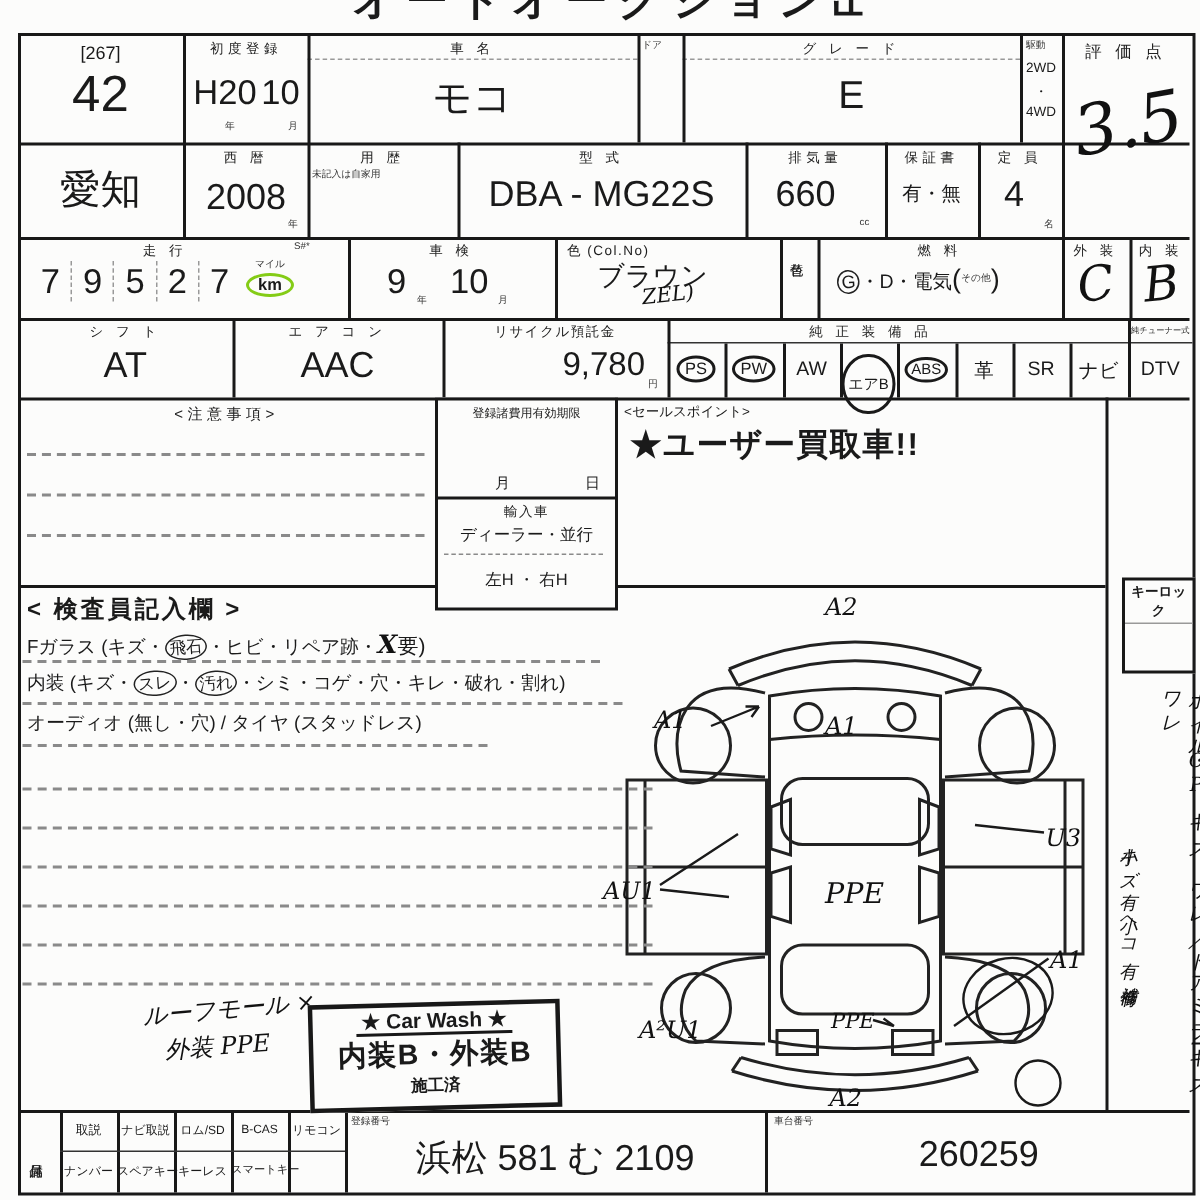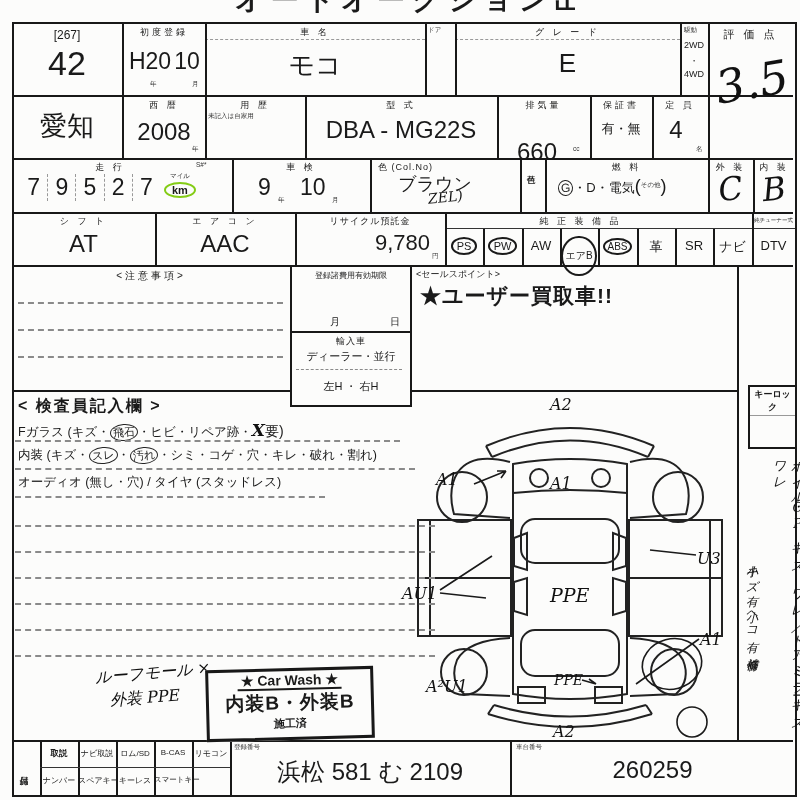--- a/index.html
+++ b/index.html
@@ -101,21 +101,21 @@
 
   <div class="abs val" style="left:12px;top:108px;width:110px;font-size:27px;">愛知</div>
   <div class="abs lbl" style="left:124px;top:99px;width:80px;">西  暦</div>
   <div class="abs val" style="left:124px;top:118px;width:80px;font-size:24px;">2008</div>
   <div class="abs lbl6" style="left:192px;top:145px;">年</div>
   <div class="abs lbl" style="left:205px;top:99px;width:100px;">用  歴</div>
   <div class="abs lbl6" style="left:208px;top:112px;">未記入は自家用</div>
   <div class="abs lbl" style="left:305px;top:99px;width:192px;">型  式</div>
   <div class="abs val" style="left:305px;top:116px;width:192px;font-size:24px;">DBA - MG22S</div>
   <div class="abs lbl" style="left:497px;top:99px;width:93px;">排気量</div>
-  <div class="abs val" style="left:497px;top:116px;width:80px;font-size:24px;margin-top:22px;">660</div>
+  <div class="abs val" style="left:497px;top:116px;width:80px;font-size:24px;">660</div>
   <div class="abs lbl6" style="left:573px;top:145px;">cc</div>
   <div class="abs lbl" style="left:590px;top:99px;width:62px;">保証書</div>
   <div class="abs val" style="left:590px;top:120px;width:62px;font-size:13px;">有・無</div>
   <div class="abs lbl" style="left:652px;top:99px;width:56px;">定  員</div>
   <div class="abs val" style="left:652px;top:116px;width:48px;font-size:24px;">4</div>
   <div class="abs lbl6" style="left:696px;top:145px;">名</div>
 
   <div class="abs lbl" style="left:40px;top:161px;width:140px;">走  行</div>
   <div class="abs lbl6" style="left:196px;top:161px;">S#*</div>
   <div class="abs" style="left:20px;top:174px;width:140px;display:flex;font-size:23px;">
@@ -265,21 +265,21 @@
     </g>
   </svg>
 
   <div class="box" style="left:748px;top:385px;width:45px;height:60px;">
     <div style="font-size:9px;font-weight:bold;text-align:center;border-bottom:1px solid #999;padding:1px 0;">キーロック</div>
   </div>
   <div class="abs vert hw" style="left:770px;top:452px;height:285px;font-size:13px;letter-spacing:1px;">ホイル・CPキズ ワレ／ドアミラーキズ ワレ</div>
   <div class="abs vert hw" style="left:743px;top:556px;height:182px;font-size:12px;letter-spacing:1px;">小キズ有 小ヘコ有 補修有</div>
 
   <div class="abs vert" style="left:17px;top:748px;height:42px;font-size:9px;text-align:center;">付属品</div>
-  <div class="abs val" style="left:40px;top:748px;width:38px;font-size:8.5px;font-weight:bold;">取説</div>
+  <div class="abs val" style="left:40px;top:748px;width:38px;font-size:8.5px;">取説</div>
   <div class="abs val" style="left:78px;top:748px;width:38px;font-size:8px;">ナビ取説</div>
   <div class="abs val" style="left:116px;top:748px;width:38px;font-size:8px;">ロム/SD</div>
   <div class="abs val" style="left:154px;top:748px;width:38px;font-size:8px;">B-CAS</div>
   <div class="abs val" style="left:192px;top:748px;width:38px;font-size:8px;">リモコン</div>
   <div class="abs val" style="left:40px;top:775px;width:38px;font-size:8px;">ナンバー</div>
   <div class="abs val" style="left:78px;top:775px;width:38px;font-size:8px;">スペアキー</div>
   <div class="abs val" style="left:116px;top:775px;width:38px;font-size:8px;">キーレス</div>
   <div class="abs val" style="left:154px;top:775px;width:38px;font-size:7.5px;">スマートキー</div>
   <div class="abs lbl6" style="left:234px;top:743px;">登録番号</div>
   <div class="abs val" style="left:230px;top:756px;width:280px;font-size:24px;">浜松 581 む 2109</div>

